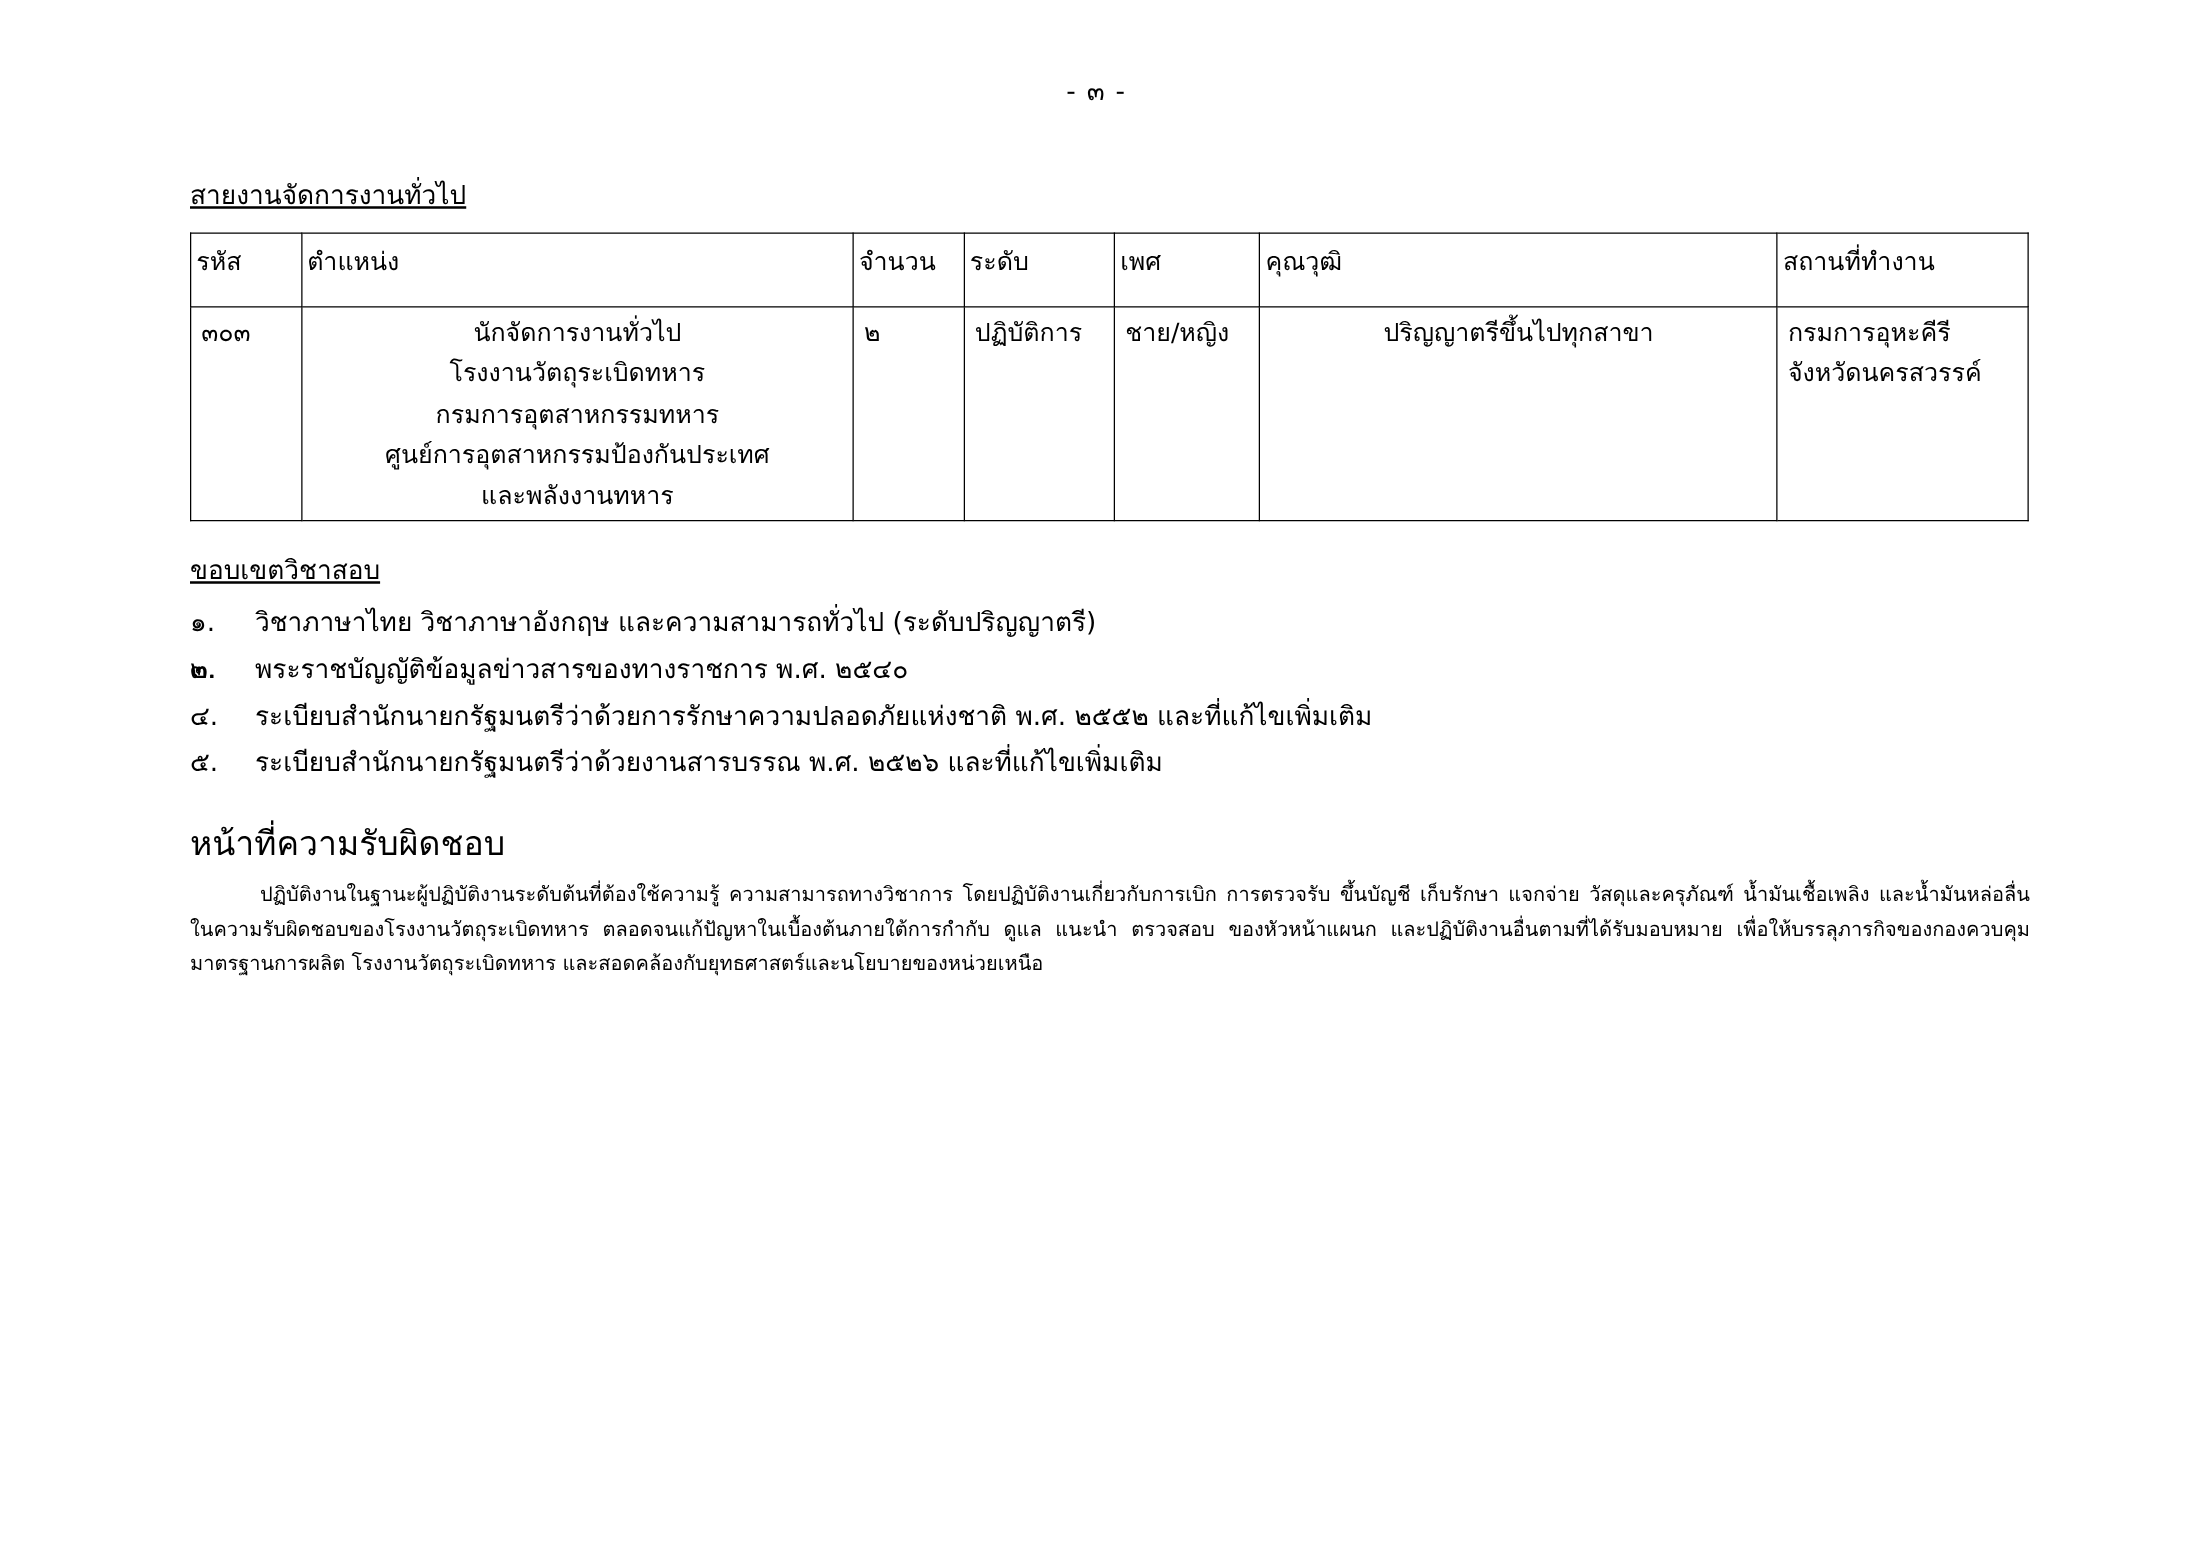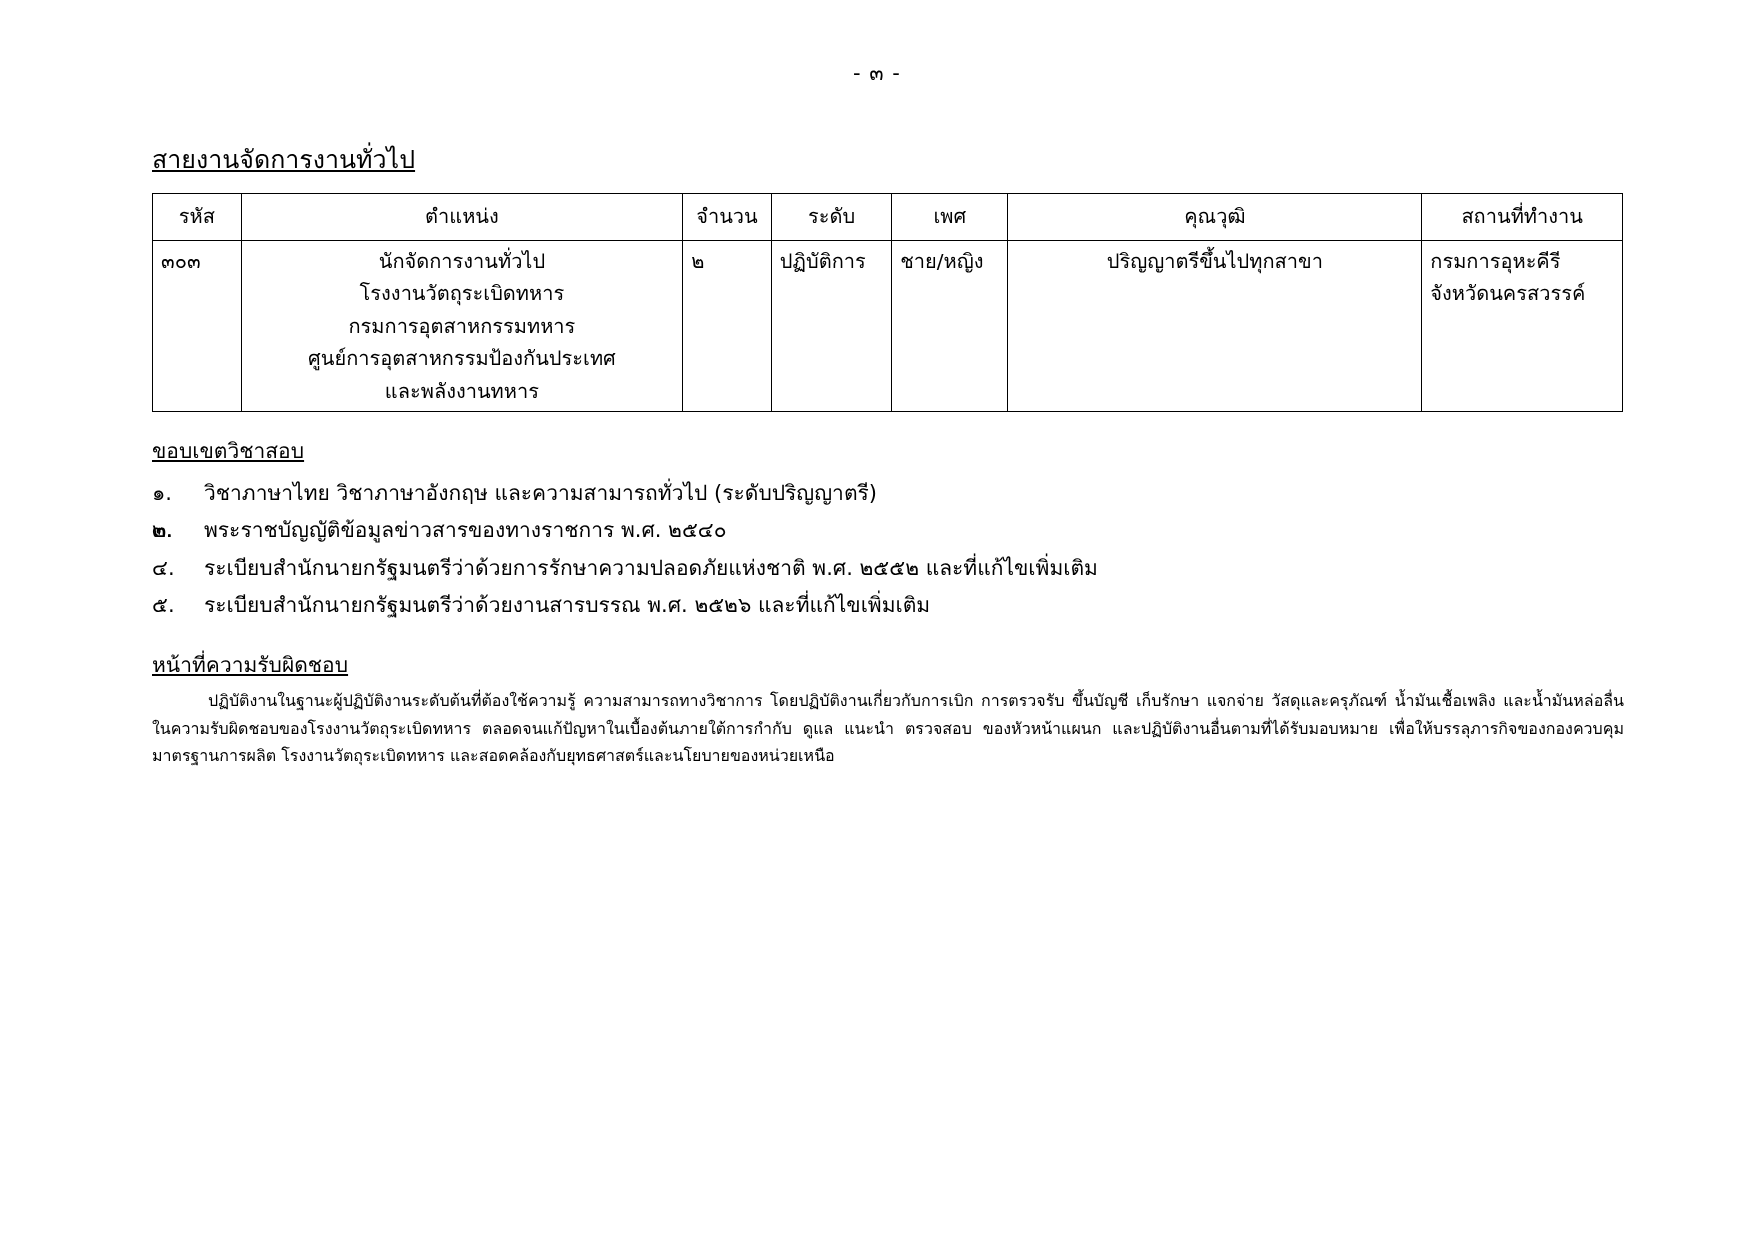--- a/index.html
+++ b/index.html
@@ -26,43 +26,43 @@
     text-align: center;
     font-size: 21px;
     margin-top: 56px;
     letter-spacing: 1px;
   }
   .content {
     margin-left: 152px;
     margin-right: 130px;
   }
   .section-heading {
-    font-size: 25px;
+    font-size: 21px;
     text-decoration: underline;
     margin-top: 50px;
     margin-bottom: 10px;
     display: inline-block;
   }
   table.job-table {
     border-collapse: collapse;
     width: 1471px;
     table-layout: fixed;
     margin-top: 4px;
   }
   table.job-table th,
   table.job-table td {
     border: 1.3px solid #000;
     font-size: 20px;
     font-weight: normal;
     padding: 4px 8px;
     vertical-align: top;
   }
   table.job-table thead th {
-    text-align: center;
-    padding: 6px 4px 8px 4px;
+    text-align: left;
+    padding: 6px 4px 20px 4px;
   }
   .col-code   { width: 84px;  }
   .col-pos    { width: 418px; }
   .col-amount { width: 84px;  }
   .col-level  { width: 114px; }
   .col-gender { width: 110px; }
   .col-qual   { width: 392px; }
   .col-place  { width: 190px; }
 
   td.c-center { text-align: left; }
@@ -92,22 +92,21 @@
     position: relative;
     white-space: nowrap;
   }
   ol.scope-list li .num {
     position: absolute;
     left: 0;
     width: 44px;
     text-align: left;
   }
   .resp-heading {
-    font-size: 21px;
-    text-decoration: underline;
+    font-size: 27px;
     margin-top: 24px;
     display: inline-block;
   }
   .resp-body {
     font-size: 16px;
     line-height: 1.72;
     margin-top: 6px;
     text-align: justify;
     text-justify: inter-word;
   }

